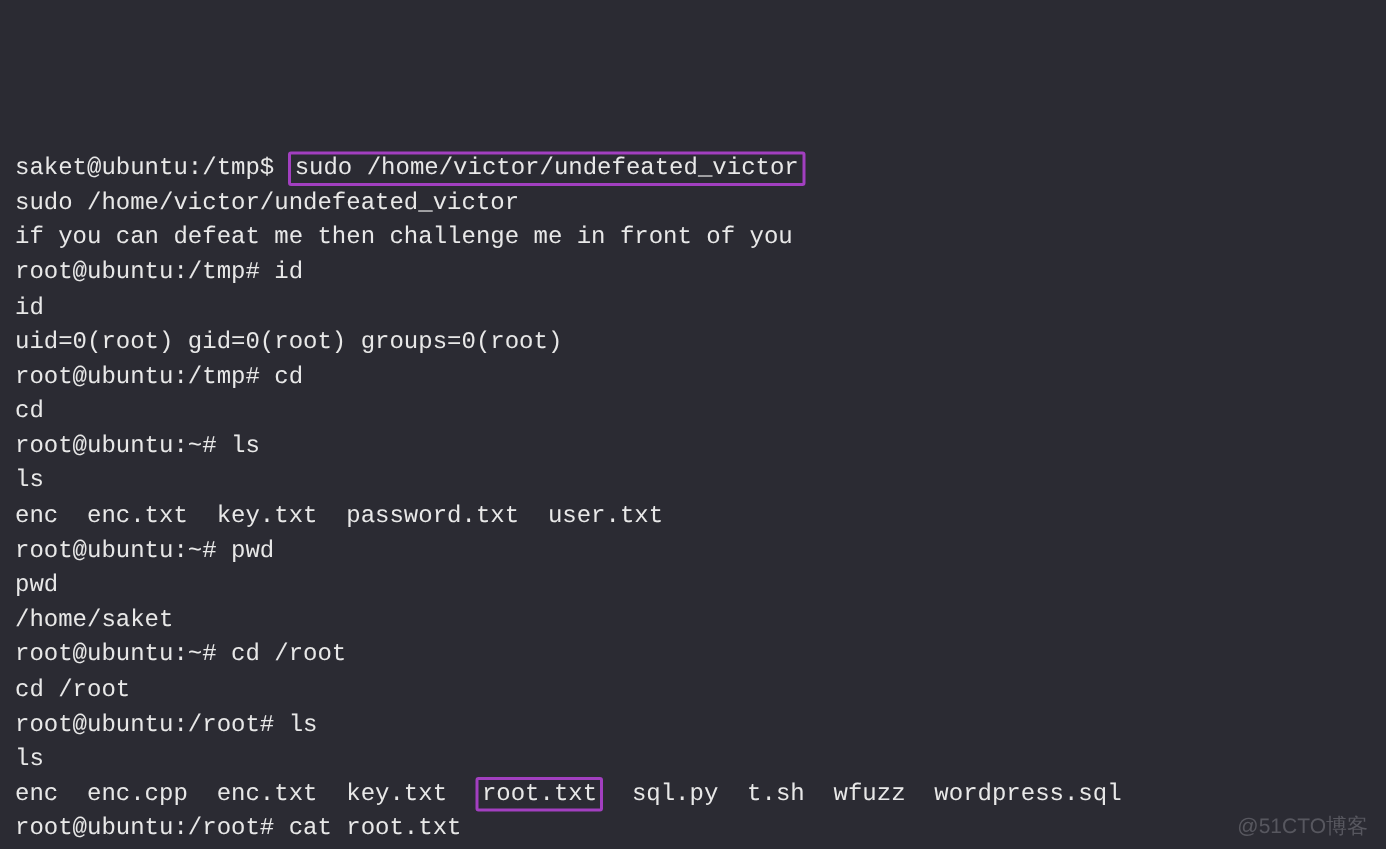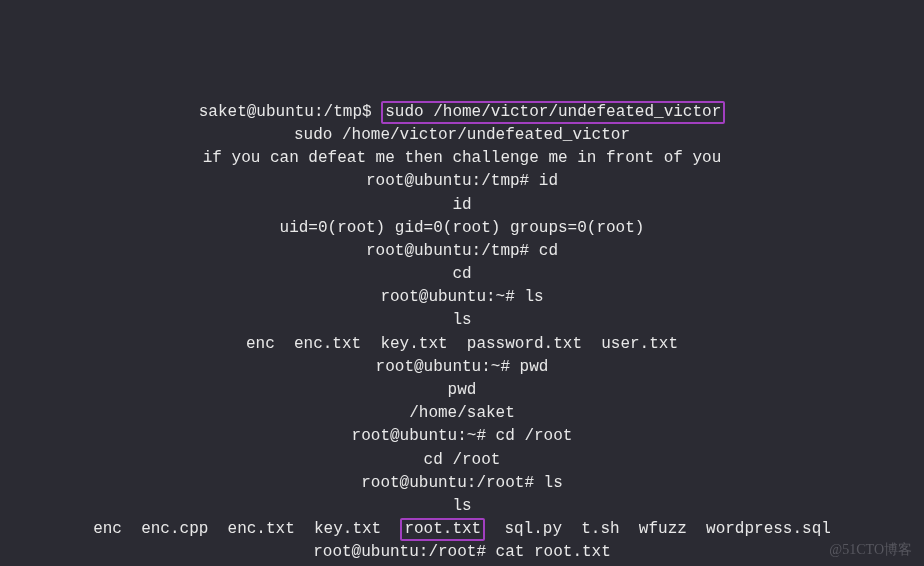--- a/index.html
+++ b/index.html
@@ -9,34 +9,34 @@
     font-size: 16px;
     line-height: 1.45;
     color: #e8e8e8;
     padding: 8px 10px;
     width: 924px;
     height: 566px;
     position: relative;
     overflow: hidden;
     white-space: pre;
   }
-  .line { white-space: pre; text-align: center; }
+  .line { white-space: pre; }
   .hl {
     border: 2px solid #a23fc0;
     padding: 0 2px;
     border-radius: 2px;
     display: inline-block;
     line-height: 1.2;
   }
   .watermark {
     position: absolute;
     bottom: 6px;
     right: 12px;
     color: #6a6a72;
-    font-family: Liberation Serif, serif;
+    font-family: Liberation Sans, sans-serif;
     font-size: 14px;
     opacity: 0.7;
     pointer-events: none;
   }
 </style>
 </head>
 <body>
 
 
 

